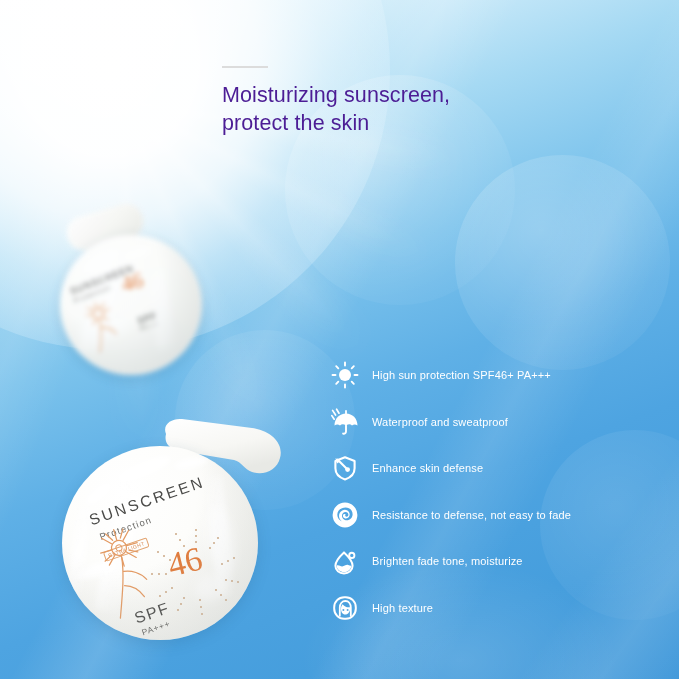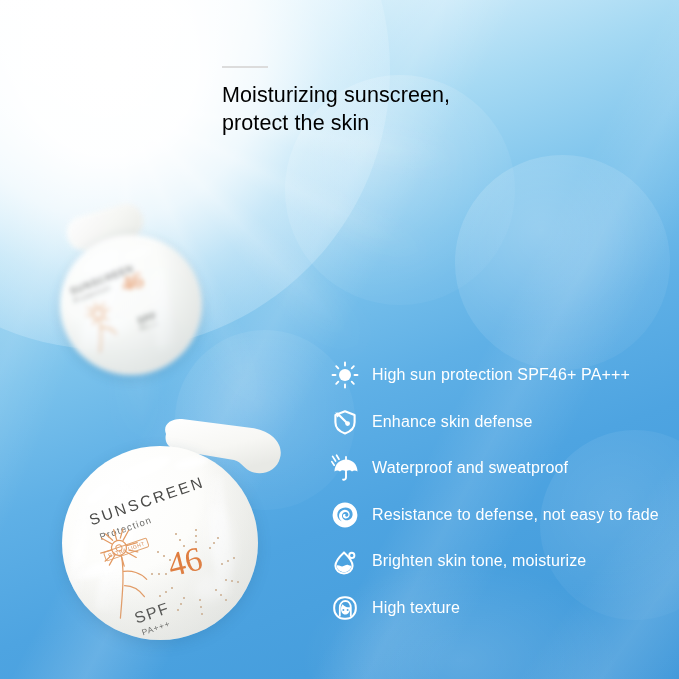--- a/index.html
+++ b/index.html
@@ -139,21 +139,21 @@
   }
   .headline-rule {
     width: 46px;
     height: 2px;
     background: #dcdcdc;
     margin-bottom: 13px;
   }
   .headline {
     font-size: 21.5px;
     line-height: 28px;
-    color: #000000;
+    color: #4c1d95;
     letter-spacing: 0.1px;
     white-space: pre-line;
   }
 
   
   .sachet {
     position: absolute;
   }
   .sachet-disc {
     position: absolute;
@@ -259,21 +259,21 @@
   .feature-icon {
     width: 30px;
     height: 30px;
     flex: 0 0 30px;
     display: flex;
     align-items: center;
     justify-content: center;
     margin-right: 12px;
   }
   .feature-text {
-    font-size: 16px;
+    font-size: 11px;
     color: #ffffff;
     letter-spacing: 0.15px;
     white-space: nowrap;
   }
 </style>
 </head>
 <body>
 
 <div id="poster">
 
@@ -461,46 +461,46 @@
             <line x1="20.7" y1="7.3" x2="22.8" y2="5.2"></line>
           </g>
         </svg>
       </span>
       <span class="feature-text">High sun protection SPF46+ PA+++</span>
     </div>
 
     <div class="feature-row">
       <span class="feature-icon">
         <svg width="28" height="28" viewBox="0 0 28 28">
-          <path d="M14 3.2 L23.6 7 V14.2 C23.6 19.6 19.4 23.6 14 25.4
-                   C8.6 23.6 4.4 19.6 4.4 14.2 V7 Z" fill="none" stroke="#ffffff" stroke-width="2.1" stroke-linejoin="round"></path>
-          <line x1="6.5" y1="5.5" x2="16.5" y2="15.5" stroke="#ffffff" stroke-width="2.1" stroke-linecap="round"></line>
-          <circle cx="16.6" cy="15.6" r="2.4" fill="#ffffff"></circle>
-          <path d="M4.5 4 L9 7.5 L6 9.5 Z" fill="#ffffff"></path>
-        </svg>
-      </span>
-      <span class="feature-text">Enhance skin defense</span>
-    </div>
-
-    <div class="feature-row">
-      <span class="feature-icon">
-        <svg width="28" height="28" viewBox="0 0 28 28">
           <path d="M3.5 17.5 C3.5 10.6 8.7 5.6 15 5.6 C21.3 5.6 26.5 10.6 26.5 17.5
                    C24.3 15.9 22.6 16.2 21 17.6 C19.4 16.0 17.6 15.9 15 17.6
                    C12.6 15.9 10.6 16.0 9 17.6 C7.4 16.2 5.7 15.9 3.5 17.5 Z" fill="#ffffff"></path>
           <path d="M15 17.6 V23.2 C15 25.1 13.6 26.2 12.1 25.6" fill="none" stroke="#ffffff" stroke-width="1.9" stroke-linecap="round"></path>
           <line x1="15" y1="3.0" x2="15" y2="5.8" stroke="#ffffff" stroke-width="1.8" stroke-linecap="round"></line>
           <g stroke="#ffffff" stroke-width="1.7" stroke-linecap="round">
             <line x1="1.6" y1="2.4" x2="4.6" y2="7.0"></line>
             <line x1="5.6" y1="1.2" x2="8.0" y2="5.2"></line>
             <line x1="0.8" y1="7.6" x2="3.2" y2="11.2"></line>
           </g>
         </svg>
       </span>
       <span class="feature-text">Waterproof and sweatproof</span>
+    </div>
+
+    <div class="feature-row">
+      <span class="feature-icon">
+        <svg width="28" height="28" viewBox="0 0 28 28">
+          <path d="M14 3.2 L23.6 7 V14.2 C23.6 19.6 19.4 23.6 14 25.4
+                   C8.6 23.6 4.4 19.6 4.4 14.2 V7 Z" fill="none" stroke="#ffffff" stroke-width="2.1" stroke-linejoin="round"></path>
+          <line x1="6.5" y1="5.5" x2="16.5" y2="15.5" stroke="#ffffff" stroke-width="2.1" stroke-linecap="round"></line>
+          <circle cx="16.6" cy="15.6" r="2.4" fill="#ffffff"></circle>
+          <path d="M4.5 4 L9 7.5 L6 9.5 Z" fill="#ffffff"></path>
+        </svg>
+      </span>
+      <span class="feature-text">Enhance skin defense</span>
     </div>
 
     <div class="feature-row">
       <span class="feature-icon">
         <svg width="28" height="28" viewBox="0 0 28 28">
           <path d="M14 1.6 A12.4 12.4 0 1 0 26.4 14 A12.4 12.4 0 0 0 14 1.6 Z
                    M14.6 6.4 C18.8 6.4 21.6 9.4 21.6 13.2
                    C21.6 16.6 19.0 19.2 15.8 19.2
                    C13.1 19.2 11.0 17.2 11.0 14.7
                    C11.0 12.6 12.6 11.0 14.6 11.0
@@ -526,21 +526,21 @@
       <span class="feature-icon">
         <svg width="28" height="28" viewBox="0 0 28 28">
           <path d="M13 5.5 C13 5.5 4.4 13.4 4.4 18.8 C4.4 23.2 8.2 26.4 13 26.4
                    C17.8 26.4 21.6 23.2 21.6 18.8 C21.6 13.4 13 5.5 13 5.5 Z" fill="none" stroke="#ffffff" stroke-width="2"></path>
           <path d="M5.6 18.6 C7.6 17.4 9.0 19.4 11.2 19.4 C13.4 19.4 15.0 17.3 17.2 18.0
                    C18.6 18.4 19.6 18.8 20.4 18.6
                    C20.2 22.6 17.0 25.2 13 25.2 C9.0 25.2 5.8 22.5 5.6 18.6 Z" fill="#ffffff"></path>
           <circle cx="20.8" cy="8.4" r="2.6" fill="none" stroke="#ffffff" stroke-width="1.9"></circle>
         </svg>
       </span>
-      <span class="feature-text">Brighten skin tone, moisturize</span>
+      <span class="feature-text">Brighten fade tone, moisturize</span>
     </div>
 
     <div class="feature-row">
       <span class="feature-icon">
         <svg width="28" height="28" viewBox="0 0 28 28">
           <rect x="3.2" y="3.2" width="21.6" height="21.6" rx="10" ry="10" fill="none" stroke="#ffffff" stroke-width="2"></rect>
           <path d="M8.8 22.4 V13.6 C8.8 9.6 11.2 7.0 14.4 7.0
                    C17.6 7.0 19.8 9.6 19.8 13.6 V22.4" fill="none" stroke="#ffffff" stroke-width="1.8"></path>
           <path d="M11.6 10.2 C13.2 12.6 16.0 13.6 19.4 13.2
                    C19.2 17.6 17.2 20.6 14.2 20.6

